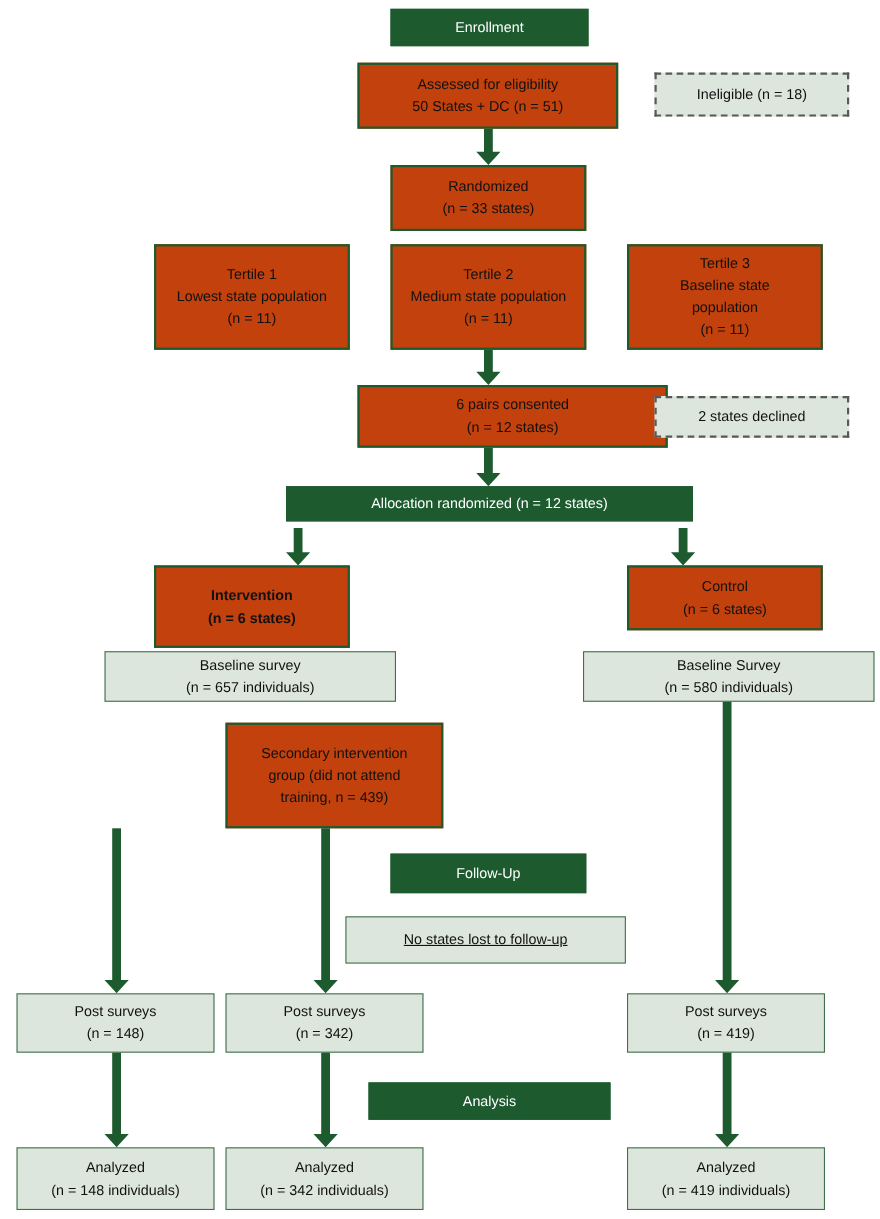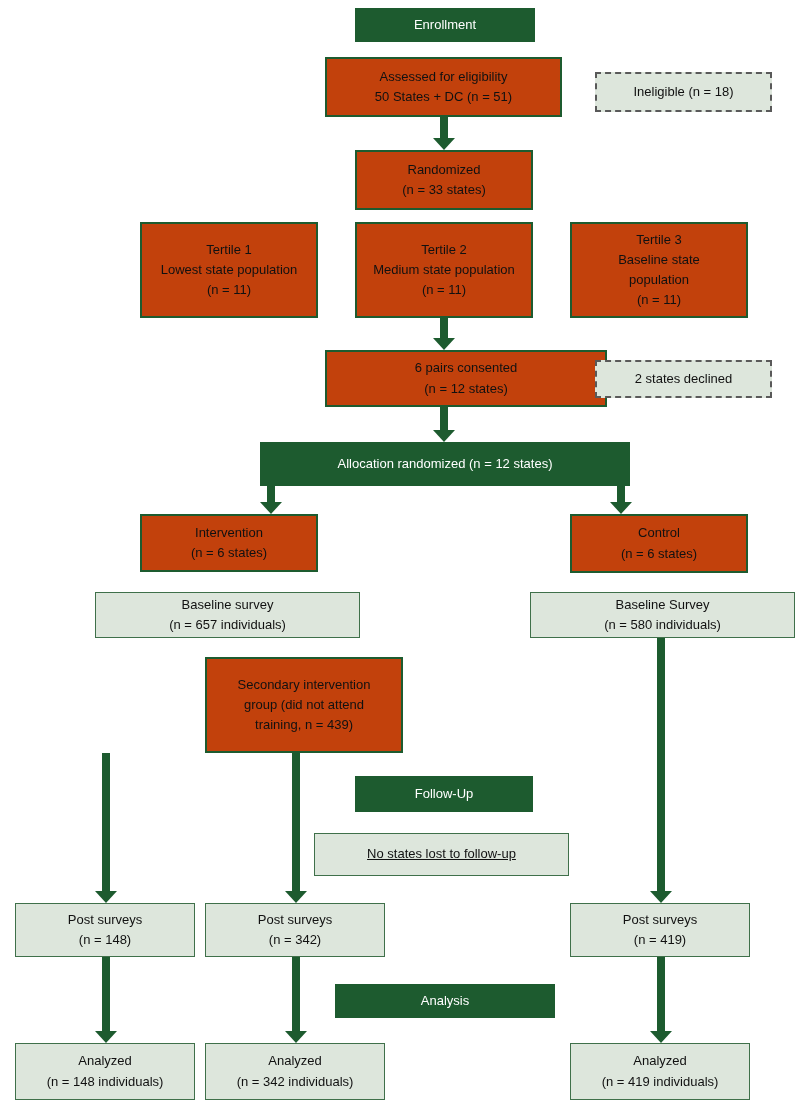--- a/index.html
+++ b/index.html
@@ -54,21 +54,21 @@
 
   <div class="box box-dark" style="left:355px;top:8px;width:180px;height:34px;">
     <div>Enrollment</div>
   </div>
 
   <div class="box box-white" style="left:325px;top:57px;width:237px;height:60px;">
     <div>Assessed for eligibility</div>
     <div>50 States + DC (n = 51)</div>
   </div>
 
-  <div class="box box-dashed" style="left:595px;top:72px;width:177px;height:40px;">
+  <div class="box box-dashed" style="left:595px;top:66px;width:177px;height:40px;">
     <div>Ineligible (n = 18)</div>
   </div>
 
   <div class="arrow" style="left:433px;top:117px;height:33px;"></div>
 
   <div class="box box-white" style="left:355px;top:150px;width:178px;height:60px;">
     <div>Randomized</div>
     <div>(n = 33 states)</div>
   </div>
 
@@ -94,28 +94,28 @@
     <div>6 pairs consented</div>
     <div>(n = 12 states)</div>
   </div>
 
   <div class="box box-dashed" style="left:595px;top:360px;width:177px;height:38px;">
     <div>2 states declined</div>
   </div>
 
   <div class="arrow" style="left:433px;top:407px;height:35px;"></div>
 
-  <div class="box box-dark" style="left:260px;top:442px;width:370px;height:44px;">
+  <div class="box box-dark" style="left:260px;top:442px;width:370px;height:32px;">
     <div>Allocation randomized (n = 12 states)</div>
   </div>
 
   <div class="arrow" style="left:260px;top:480px;height:34px;"></div>
   <div class="arrow" style="left:610px;top:480px;height:34px;"></div>
 
-  <div class="box box-white" style="left:140px;top:514px;width:178px;height:58px;">
+  <div class="box box-white" style="left:140px;top:514px;width:178px;height:75px;font-weight:bold;">
     <div>Intervention</div>
     <div>(n = 6 states)</div>
   </div>
   <div class="box box-white" style="left:570px;top:514px;width:178px;height:59px;">
     <div>Control</div>
     <div>(n = 6 states)</div>
   </div>
 
   <div class="box box-light" style="left:95px;top:592px;width:265px;height:46px;">
     <div>Baseline survey</div>

